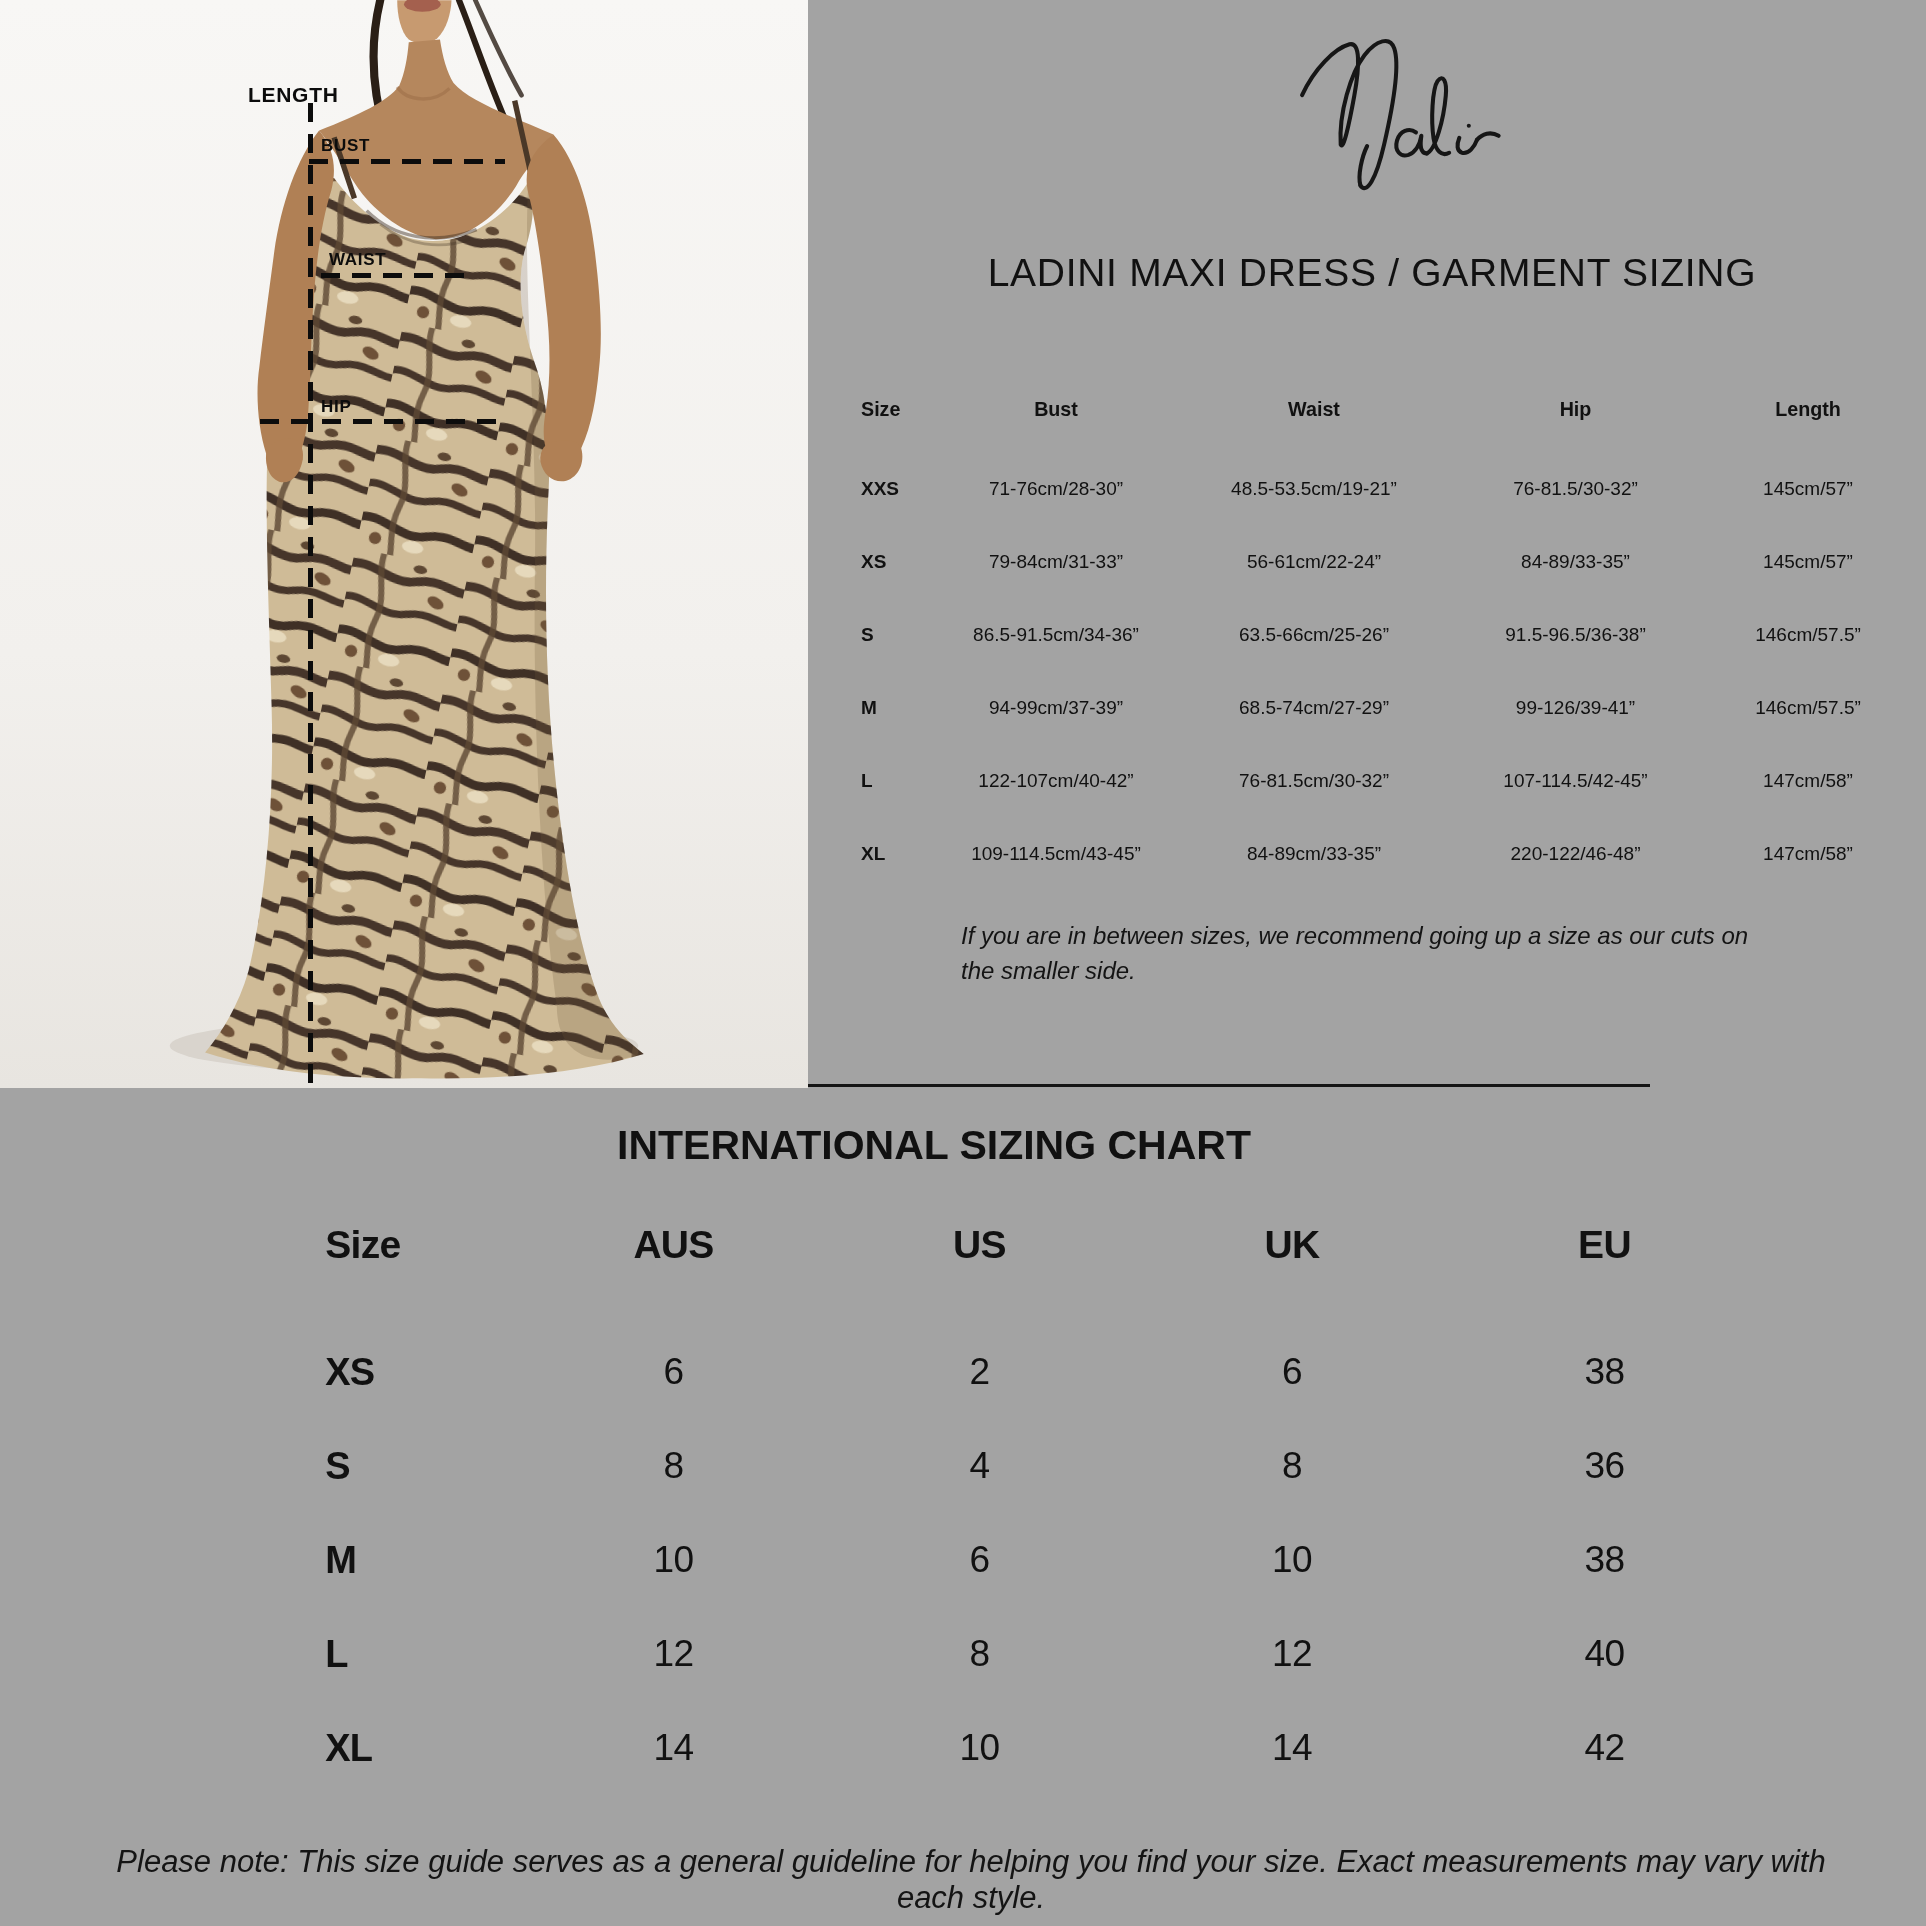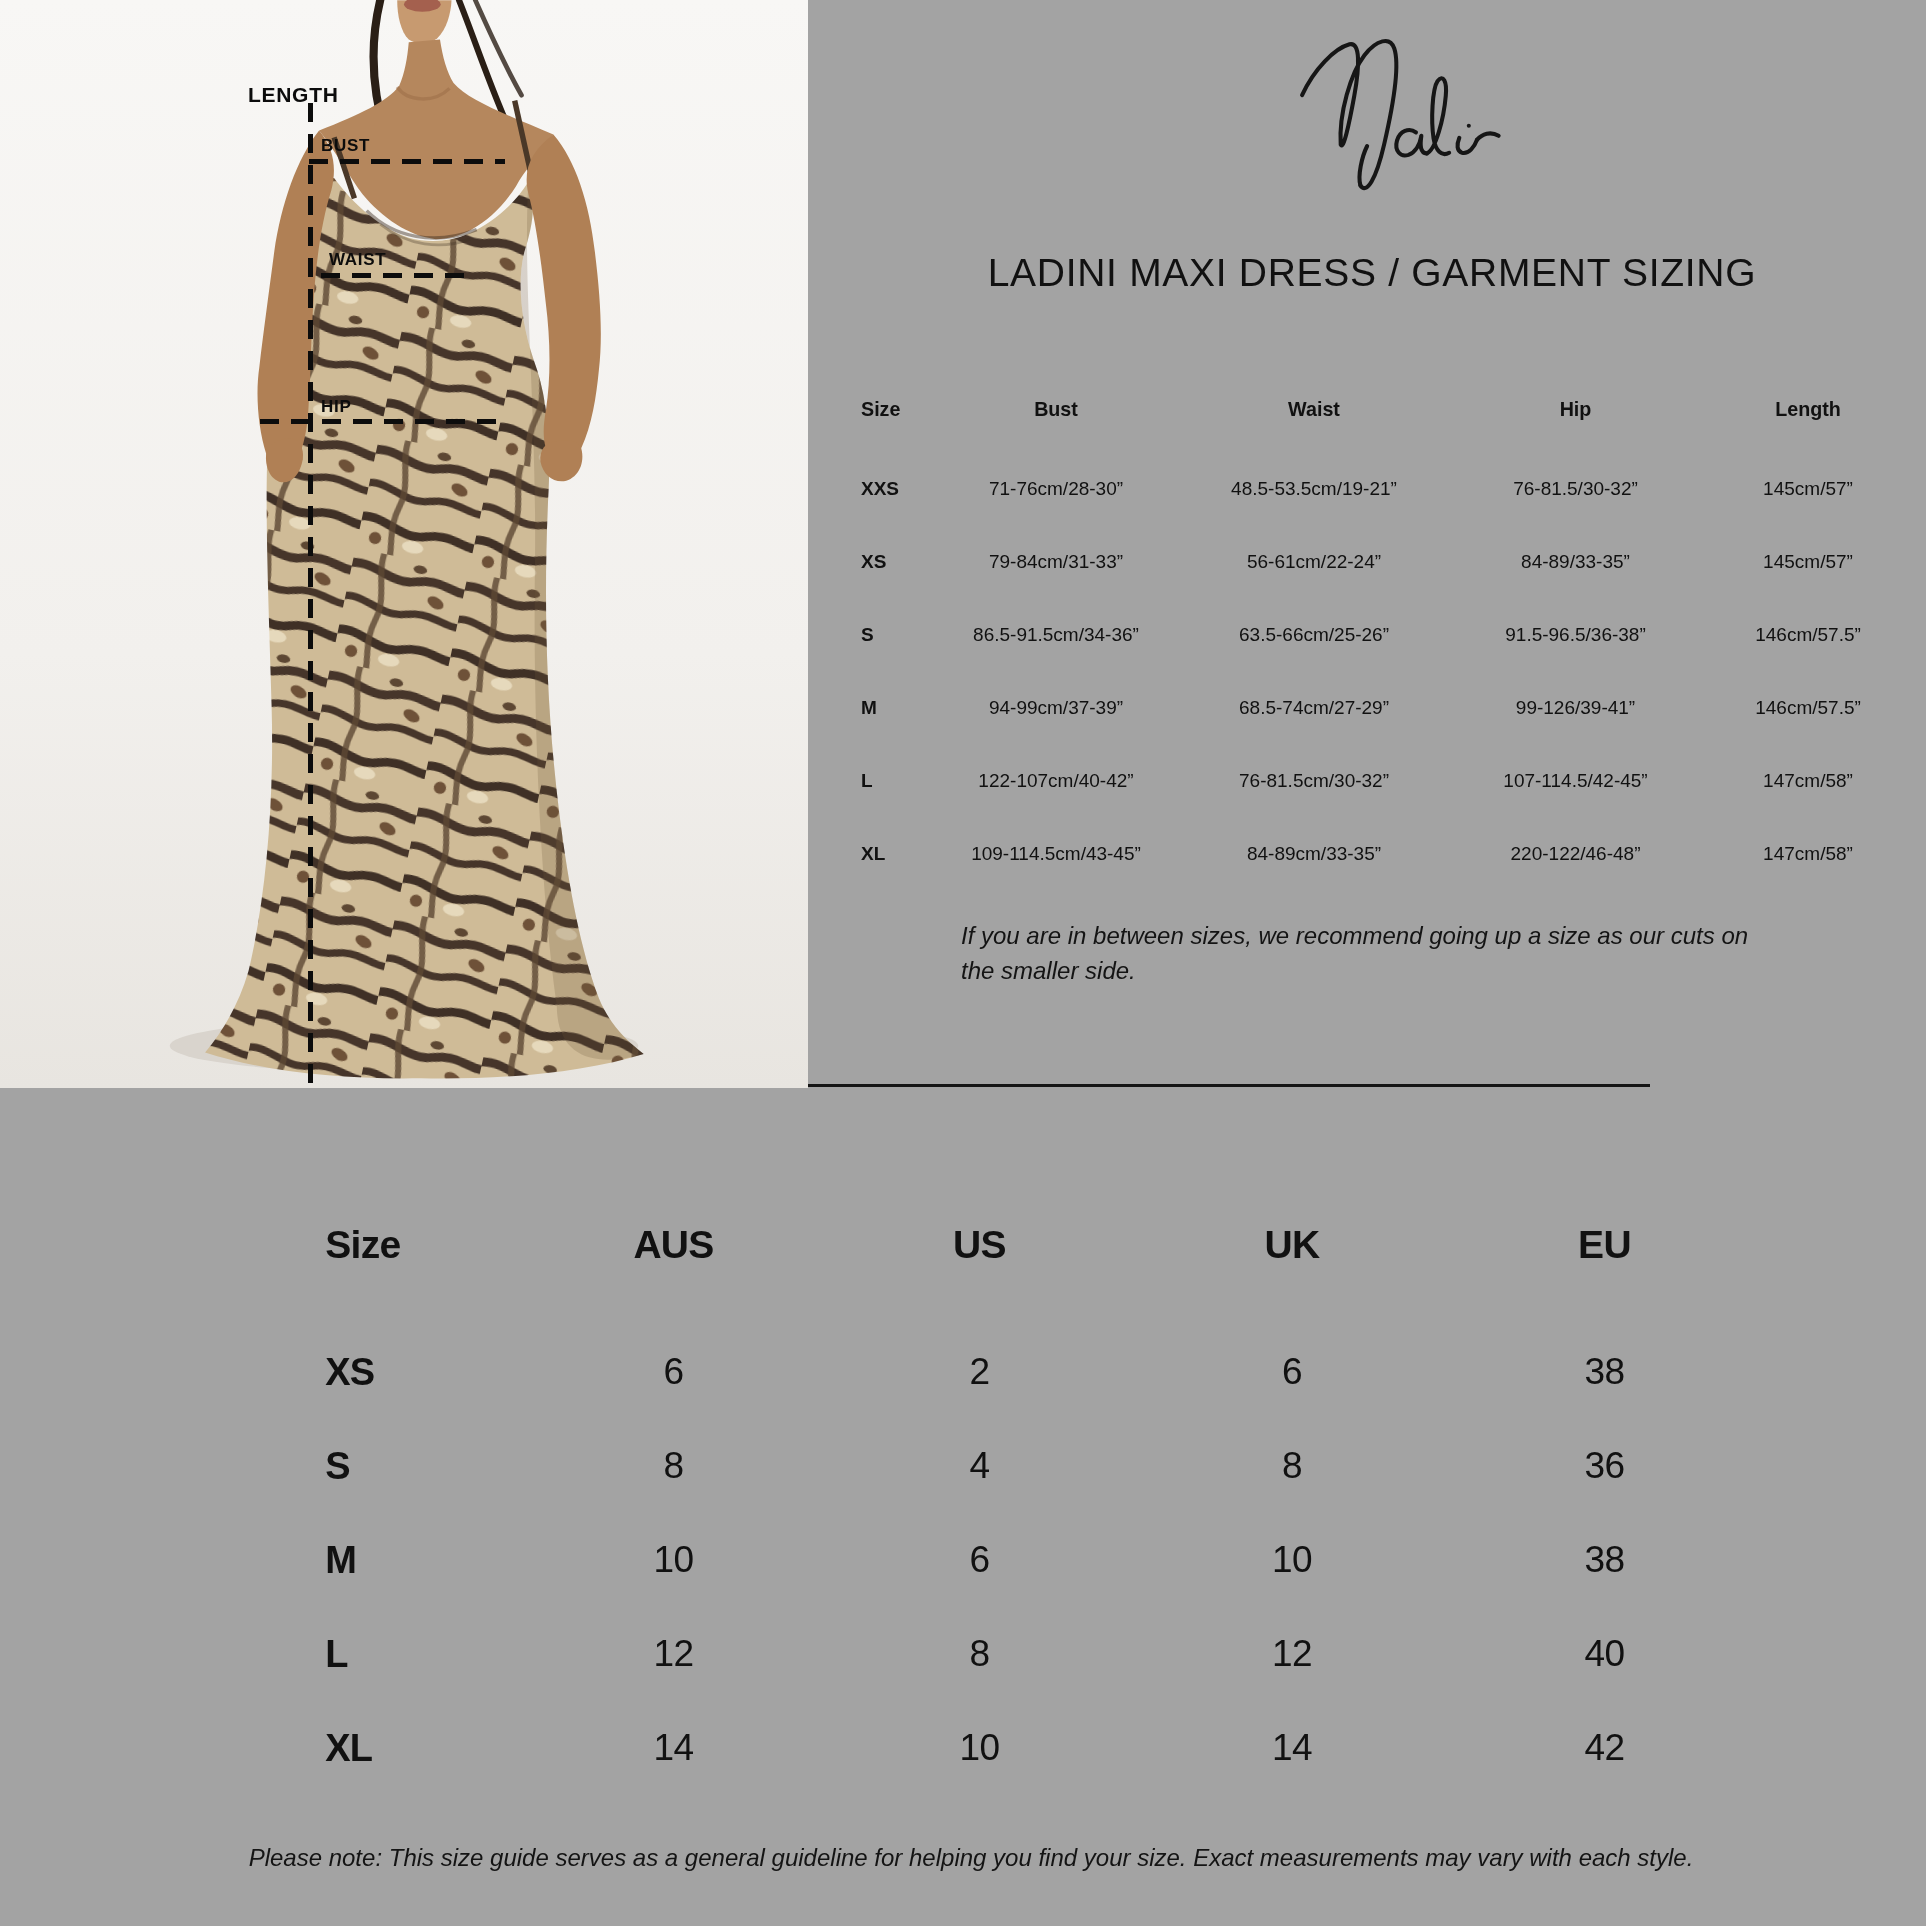--- a/index.html
+++ b/index.html
@@ -50,21 +50,21 @@
   }
   #intl-head{top:1218px;grid-auto-rows:54px;}
   #intl-body{top:1325px;grid-auto-rows:94px;}
   .intl-grid .gcell{display:flex;align-items:center;justify-content:center;}
   .intl-grid .size-col{justify-content:flex-start;padding-left:12.2px;}
   .ih{font-weight:bold;font-size:39px;letter-spacing:-0.7px;}
   .il{font-weight:bold;font-size:38px;letter-spacing:-0.7px;}
   .iv{font-size:37px;letter-spacing:-0.7px;}
   #footer-note{
     position:absolute;left:88px;top:1844px;width:1766px;text-align:center;
-    font-size:24px;font-style:italic;color:#141414;
+    font-size:31px;font-style:italic;color:#141414;
   }
 </style>
 </head>
 <body>
 
 <div id="canvas">
 
   <div id="photo">
     <svg width="808" height="1088" viewBox="0 0 1190 1602">
       <defs>
@@ -211,20 +211,21 @@
     <div class="gcell cell">109-114.5cm/43-45”</div>
     <div class="gcell cell">84-89cm/33-35”</div>
     <div class="gcell cell">220-122/46-48”</div>
     <div class="gcell cell">147cm/58”</div>
   </div>
 
   <div id="garment-note">If you are in between sizes, we recommend going up a size as our cuts on the smaller side.</div>
 
   <div id="divider"></div>
 
+  <div id="intl-title">INTERNATIONAL SIZING CHART</div>
 
   <div id="intl-head" class="intl-grid">
     <div class="gcell ih size-col">Size</div>
     <div class="gcell ih">AUS</div>
     <div class="gcell ih">US</div>
     <div class="gcell ih">UK</div>
     <div class="gcell ih">EU</div>
   </div>
 
   <div id="intl-body" class="intl-grid">

